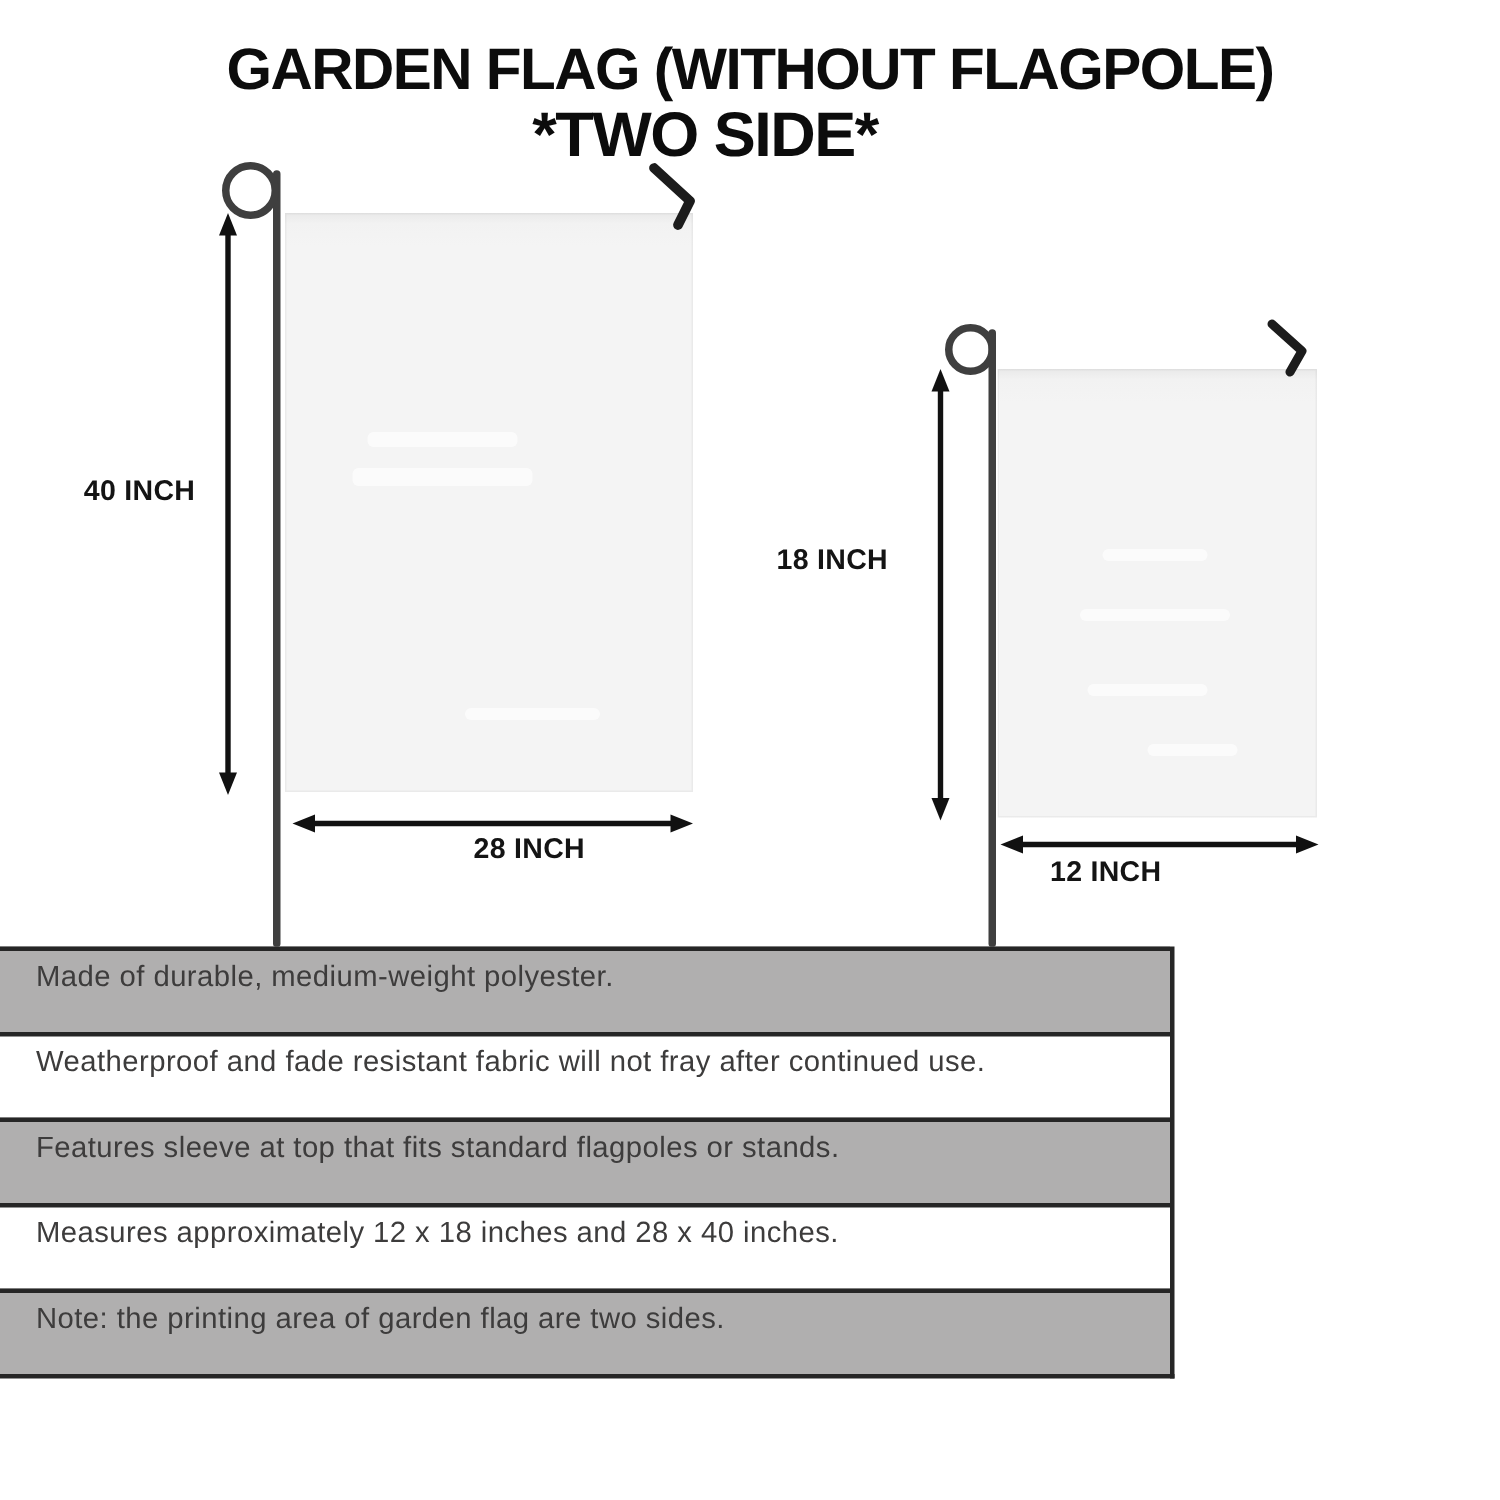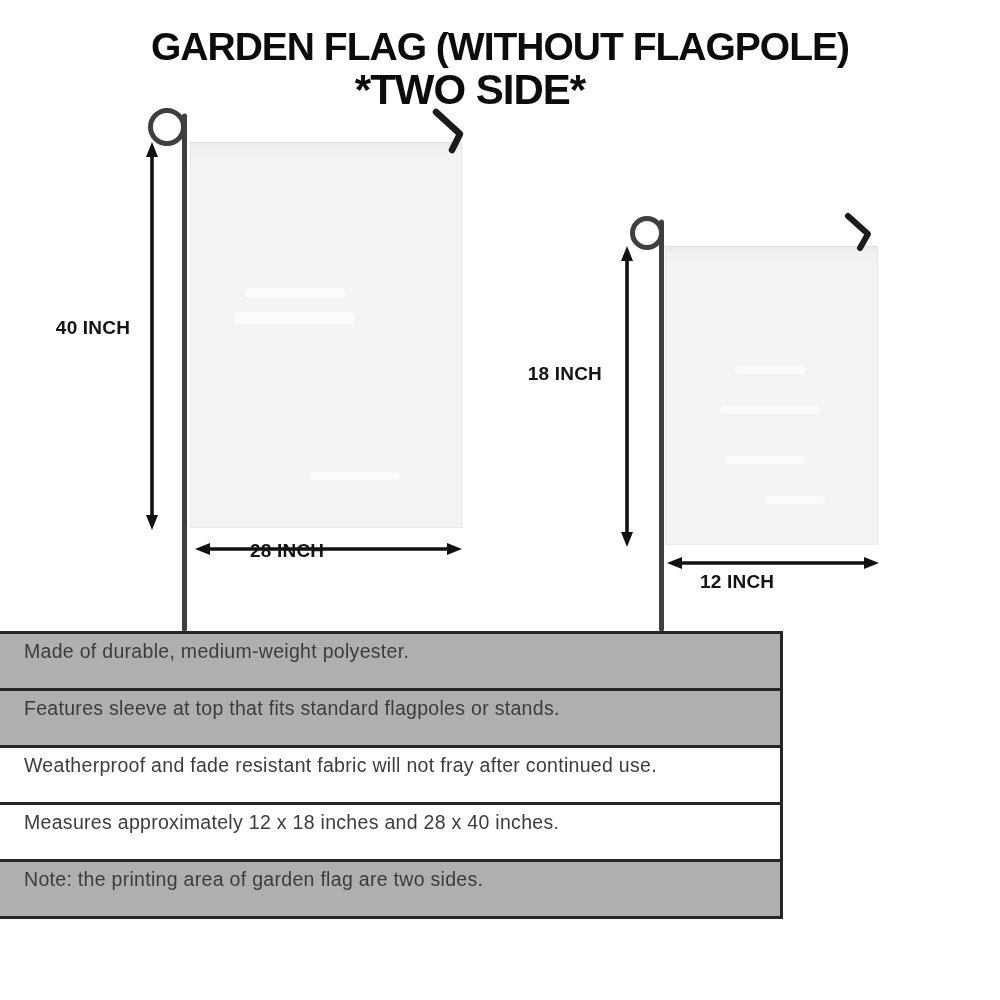--- a/index.html
+++ b/index.html
@@ -23,22 +23,22 @@
     box-shadow:inset 0 0 0 1px rgba(0,0,0,0.04);
   }
   .flag-large{left:190px;top:122px;width:272px;height:386px;}
   .flag-small{left:665px;top:226px;width:213px;height:299px;}
   .streak{position:absolute;background:rgba(255,255,255,0.65);border-radius:4px;}
   
   .art{position:absolute;left:0;top:0;z-index:2;}
   
   .dim{position:absolute;z-index:3;font-weight:bold;font-size:19px;color:#141414;letter-spacing:0.2px;white-space:nowrap;}
   .dim-40{left:38px;top:297px;width:110px;text-align:center;}
-  .dim-28{left:250px;top:520px;width:140px;text-align:left;}
-  .dim-18{left:492px;top:343px;width:110px;text-align:right;}
+  .dim-28{left:250px;top:536px;width:140px;text-align:right;}
+  .dim-18{left:482px;top:343px;width:110px;text-align:right;}
   .dim-12{left:700px;top:551px;width:143px;}
   
   .features{
     position:absolute;left:0;top:611px;width:780px;z-index:3;
     border-right:3px solid #262626;border-bottom:3px solid #262626;
   }
   .frow{
     box-sizing:border-box;height:57px;border-top:3px solid #262626;
     padding:6px 0 0 24px;font-size:19.5px;letter-spacing:0.3px;color:#3d3c3c;
   }
@@ -95,19 +95,19 @@
     <polygon points="879,543 864,537 864,549" fill="#111111"></polygon>
   </svg>
 
   <div class="dim dim-40">40 INCH</div>
   <div class="dim dim-28">28 INCH</div>
   <div class="dim dim-18">18 INCH</div>
   <div class="dim dim-12">12 INCH</div>
 
   <div class="features">
     <div class="frow gray"><span>Made of durable, medium-weight polyester.</span></div>
+    <div class="frow white"><span>Weatherproof and fade resistant fabric will not fray after continued use.</span></div>
     <div class="frow gray"><span>Features sleeve at top that fits standard flagpoles or stands.</span></div>
-    <div class="frow white"><span>Weatherproof and fade resistant fabric will not fray after continued use.</span></div>
     <div class="frow white"><span>Measures approximately 12 x 18 inches and 28 x 40 inches.</span></div>
     <div class="frow gray"><span>Note: the printing area of garden flag are two sides.</span></div>
   </div>
 
 </div>
 
 </body></html>

